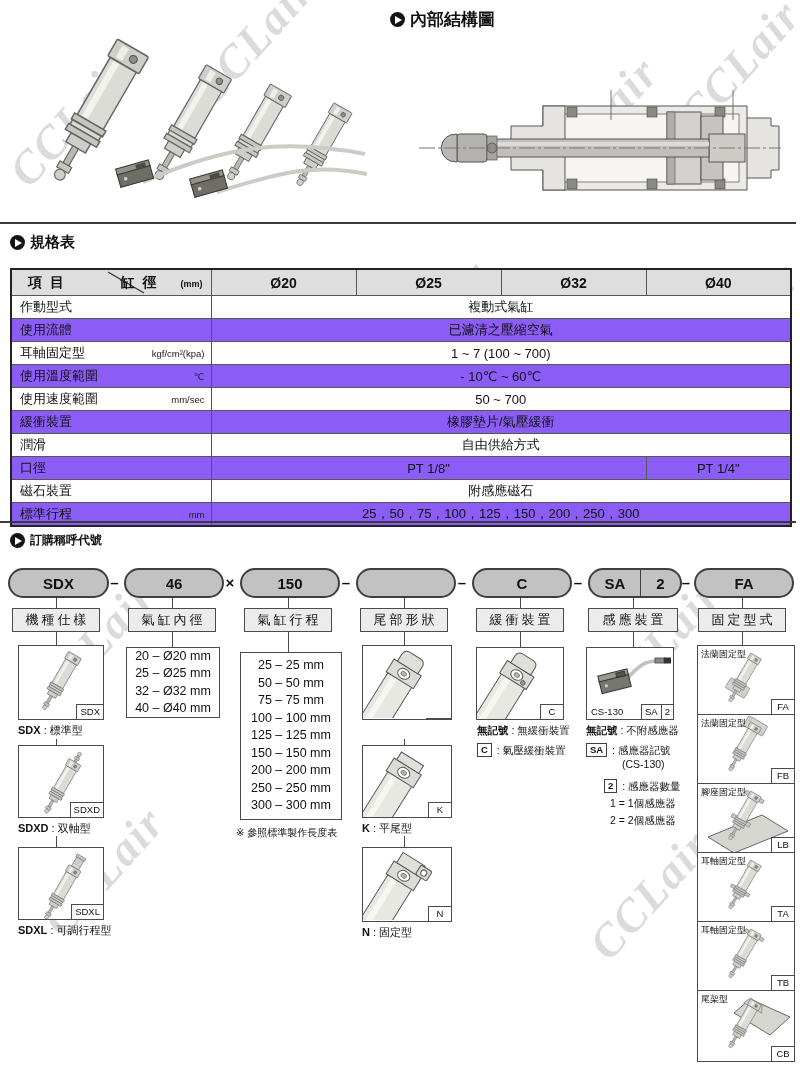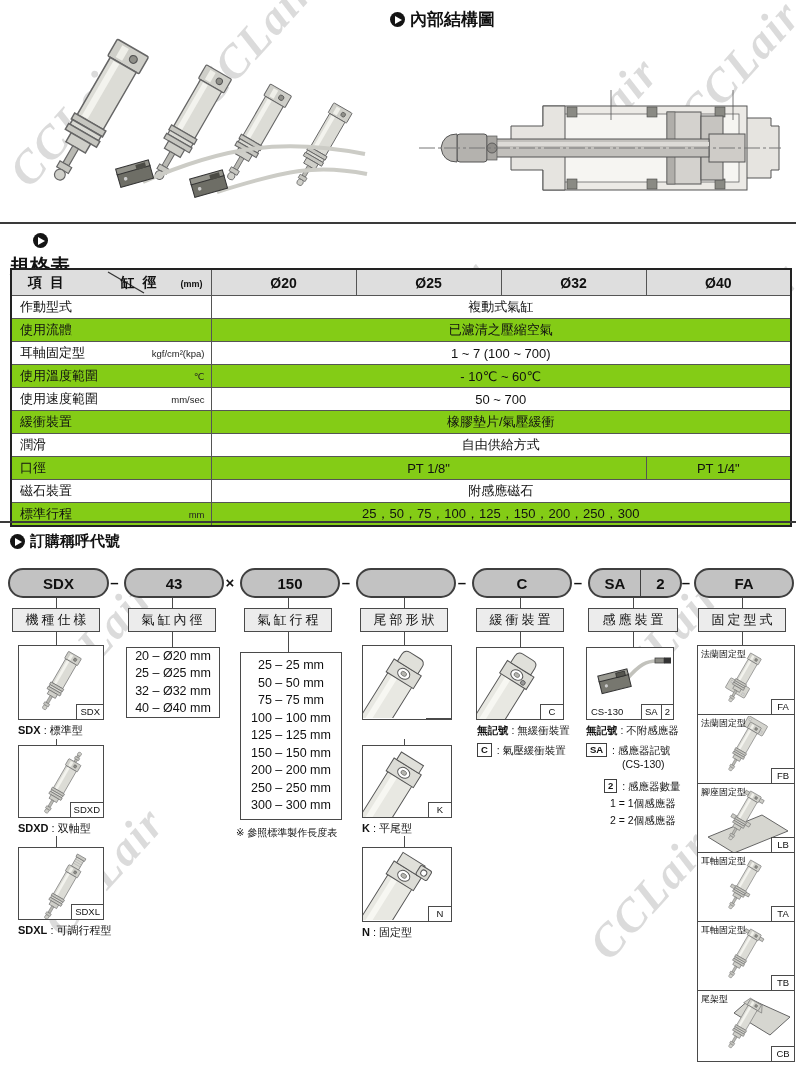--- a/index.html
+++ b/index.html
@@ -13,21 +13,21 @@
   .picon{width:15px;height:15px;border-radius:50%;background:#141414;position:relative;flex:0 0 15px;}
   .picon::after{content:"";position:absolute;left:5px;top:3.5px;border-left:7px solid #fff;
       border-top:4px solid transparent;border-bottom:4px solid transparent;}
   .hr{position:absolute;left:0;width:796px;height:0;border-top:2px solid #3a3a3a;z-index:2;}
 
   
   table.spec{position:absolute;left:10px;top:268px;z-index:2;width:780px;border-collapse:collapse;
       table-layout:fixed;border:2px solid #222;background:#fff;}
   table.spec td{border:1px solid #555;height:22px;padding:0;overflow:hidden;white-space:nowrap;}
   table.spec tr.hdr td{height:25px;background:#dedede;font-weight:bold;font-size:14px;text-align:center;}
-  table.spec tr.g td{background:#84cc16;}
+  table.spec tr.g td{background:#8b5cf6;}
   td.lblcell{font-size:13px;}
   .lblwrap{display:flex;align-items:center;padding:0 6px 0 8px;}
   .lblwrap .unit{margin-left:auto;font-size:9.5px;color:#222;padding-left:4px;}
   td.valcell{font-size:13px;text-align:center;}
   .cornercell{position:relative;}
   .corner-item{position:absolute;left:16px;top:4px;font-weight:bold;font-size:14px;letter-spacing:2px;}
   .corner-bore{position:absolute;right:52px;top:4px;font-weight:bold;font-size:14px;letter-spacing:2px;margin-left:15px;}
   .corner-unit{position:absolute;right:8px;top:9px;font-size:9px;}
   .cornercell svg{position:absolute;left:0;top:0;}
 
@@ -179,21 +179,21 @@
         <rect x="72" y="60" width="10" height="24" fill="#a8a6a2" stroke="#555" stroke-width=".7"></rect>
         <circle cx="77" cy="72" r="5" fill="#908e8a" stroke="#444" stroke-width=".7"></circle>
         <line x1="196" y1="14" x2="196" y2="44" stroke="#555" stroke-width=".8"></line>
         <line x1="318" y1="14" x2="318" y2="44" stroke="#555" stroke-width=".8"></line>
         <line x1="4" y1="72" x2="366" y2="72" stroke="#777" stroke-width="1" stroke-dasharray="16 3 3 3"></line>
       </svg></div>
 
   <div class="hr" style="top:222px;"></div>
 
   <div class="abs" style="left:10px;top:233px;">
-    <div class="sect-title" style="font-size:20px;flex-direction:column;">
+    <div class="sect-title" style="font-size:15px;">
       <span class="picon"></span>
       <span>規格表</span>
     </div>
   </div>
 
   <table class="spec">
     <colgroup>
         <col style="width:200px">
         <col style="width:145px">
         <col style="width:145px">
@@ -305,29 +305,29 @@
             </div>
           </td>
           <td class="valcell" colspan="4">25，50，75，100，125，150，200，250，300</td>
         </tr>
   </tbody>
     </table>
 
   <div class="hr" style="top:521px;"></div>
 
   <div class="abs" style="left:10px;top:532px;">
-    <div class="sect-title" style="font-size:15px;">
+    <div class="sect-title" style="font-size:12px;">
       <span class="picon"></span>
       <span>訂購稱呼代號</span>
     </div>
   </div>
 
   <div class="pill" style="left:8px;top:568px;width:97px;">SDX</div>
   <div class="sep" style="left:105px;top:568px;width:19px;">–</div>
-  <div class="pill" style="left:124px;top:568px;width:96px;">43</div>
+  <div class="pill" style="left:124px;top:568px;width:96px;">46</div>
   <div class="sep" style="left:220px;top:568px;width:20px;">×</div>
   <div class="pill" style="left:240px;top:568px;width:96px;">150</div>
   <div class="sep" style="left:336px;top:568px;width:20px;">–</div>
   <div class="pill" style="left:356px;top:568px;width:96px;"></div>
   <div class="sep" style="left:452px;top:568px;width:20px;">–</div>
   <div class="pill" style="left:472px;top:568px;width:96px;">C</div>
   <div class="sep" style="left:568px;top:568px;width:20px;">–</div>
   <div class="pill" style="left:588px;top:568px;width:90px;padding:0;">
     <span class="half a" style="flex:0 0 50px;">SA</span>
     <span class="half" style="flex:1;">2</span>

